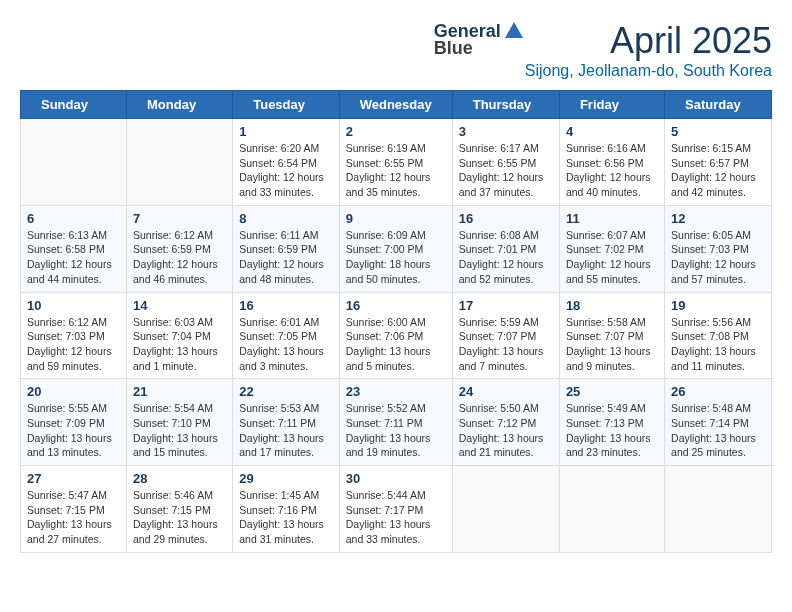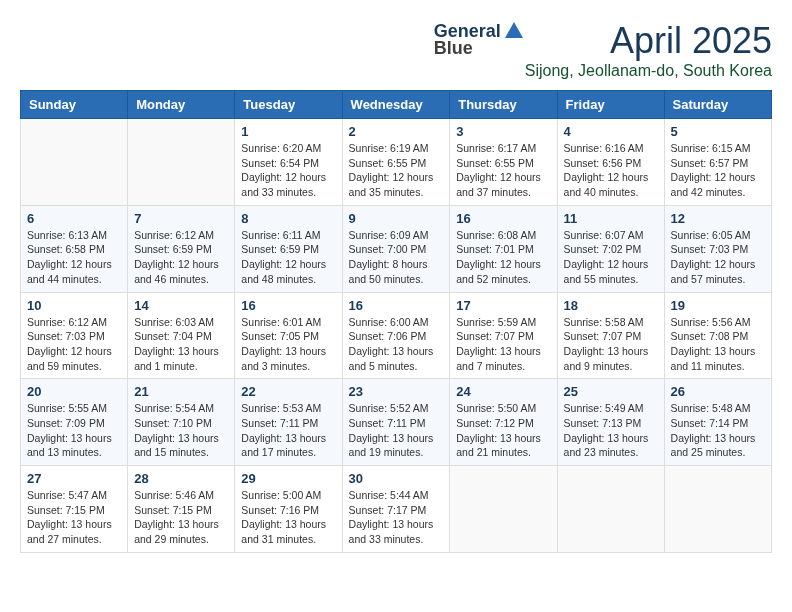--- a/index.html
+++ b/index.html
@@ -24,31 +24,31 @@
     .title-area {
       text-align: right;
     }
     .month-title {
       font-size: 36px;
       font-weight: normal;
       color: #1a3a5c;
     }
     .location-title {
       font-size: 16px;
-      color: #14532d;
+      color: #0369a1;
     }
     .calendar {
       width: 100%;
       border-collapse: collapse;
       border: 1px solid #ccc;
     }
     .calendar th {
       background-color: #2a6db5;
       color: white;
-      padding: 6px 8px;
+      padding: 6px 20px;
       text-align: left;
       font-size: 13px;
       border: 1px solid #1a5a9a;
     }
     .calendar td {
       vertical-align: top;
       padding: 5px 6px;
       border: 1px solid #ddd;
       width: 108px;
       min-height: 80px;
@@ -177,21 +177,21 @@
             <div>Sunrise: 6:11 AM</div>
             <div>Sunset: 6:59 PM</div>
             <div>Daylight: 12 hours and 48 minutes.</div>
           </div>
         </td>
         <td>
           <span class="day-number">9</span>
           <div class="cell-content">
             <div>Sunrise: 6:09 AM</div>
             <div>Sunset: 7:00 PM</div>
-            <div>Daylight: 8 hours and 50 minutes.</div>
+            <div>Daylight: 18 hours and 50 minutes.</div>
           </div>
         </td>
         <td>
           <span class="day-number">16</span>
           <div class="cell-content">
             <div>Sunrise: 6:08 AM</div>
             <div>Sunset: 7:01 PM</div>
             <div>Daylight: 12 hours and 52 minutes.</div>
           </div>
         </td>
@@ -341,21 +341,21 @@
           <span class="day-number">28</span>
           <div class="cell-content">
             <div>Sunrise: 5:46 AM</div>
             <div>Sunset: 7:15 PM</div>
             <div>Daylight: 13 hours and 29 minutes.</div>
           </div>
         </td>
         <td>
           <span class="day-number">29</span>
           <div class="cell-content">
-            <div>Sunrise: 5:00 AM</div>
+            <div>Sunrise: 1:45 AM</div>
             <div>Sunset: 7:16 PM</div>
             <div>Daylight: 13 hours and 31 minutes.</div>
           </div>
         </td>
         <td>
           <span class="day-number">30</span>
           <div class="cell-content">
             <div>Sunrise: 5:44 AM</div>
             <div>Sunset: 7:17 PM</div>
             <div>Daylight: 13 hours and 33 minutes.</div>

